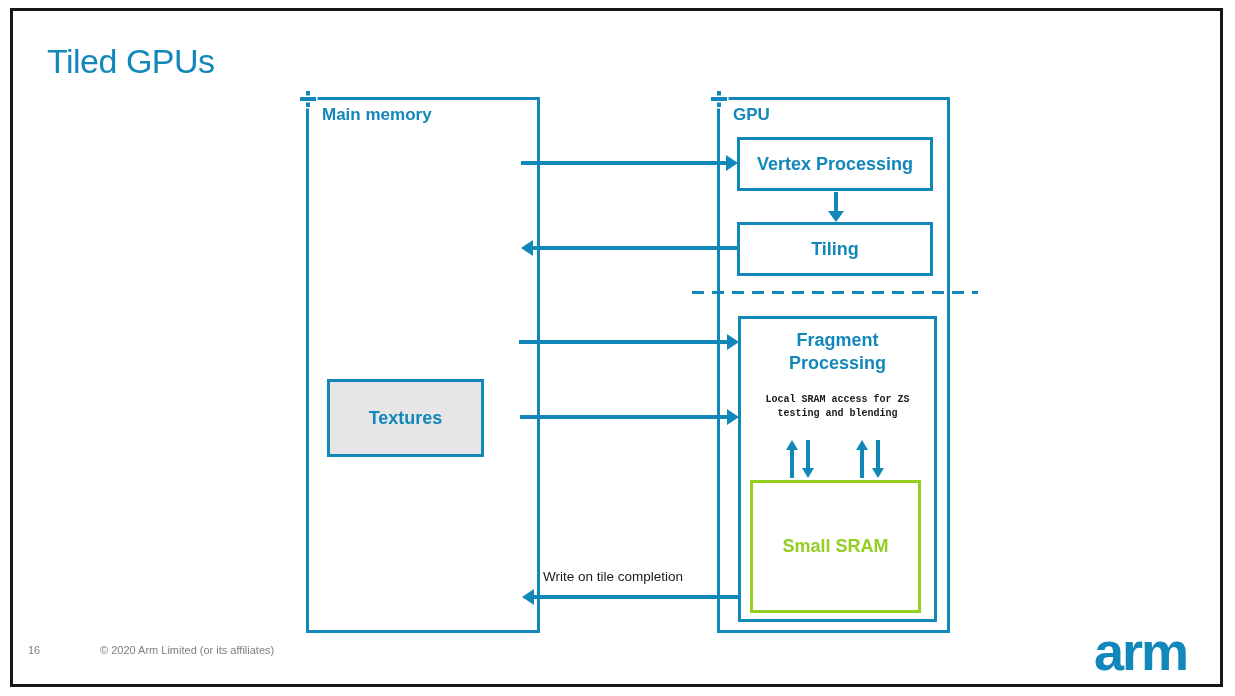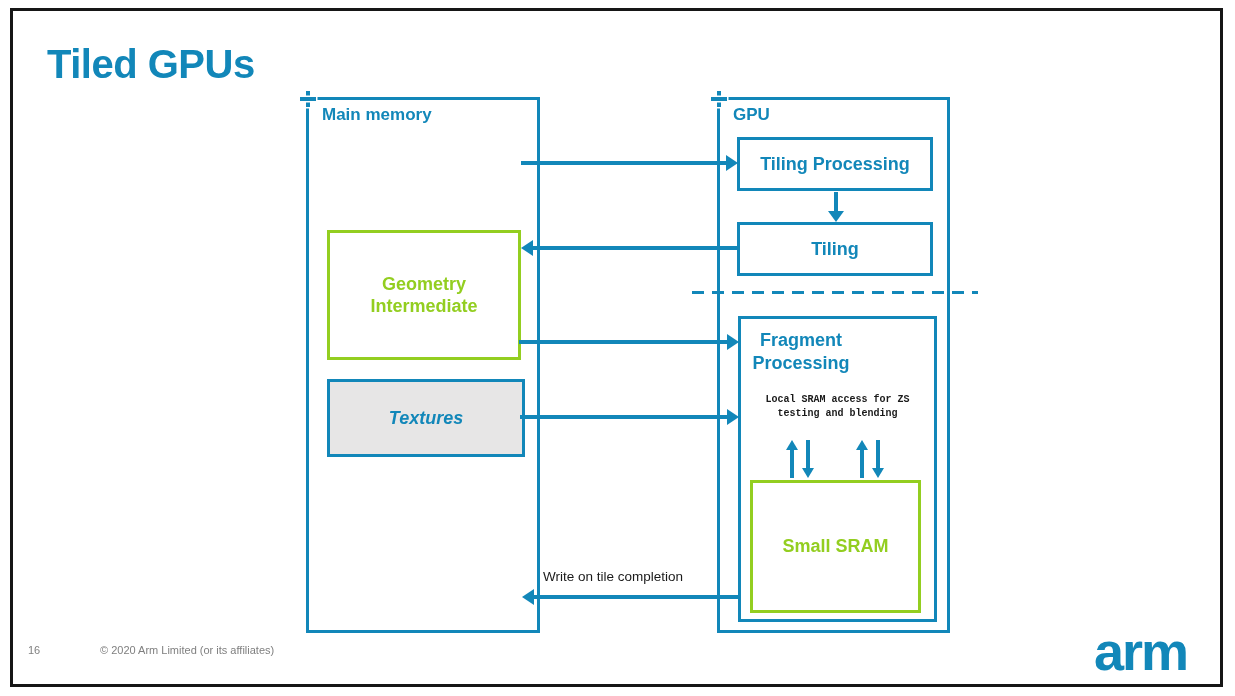--- a/index.html
+++ b/index.html
@@ -7,21 +7,21 @@
     --green:#93CE20;
     --fill:#E7E6E6;
     --ink:#1A1A1A;
     --fgray:#7F7F7F;
   }
   *{box-sizing:border-box;margin:0;padding:0;}
   html,body{background:#fff;}
   body{font-family:"Liberation Sans", sans-serif;}
   .slide{position:relative;width:1235px;height:696px;background:#fff;overflow:hidden;}
   .frame{position:absolute;left:10px;top:8px;width:1213px;height:679px;border:3px solid #161616;}
-  .title{position:absolute;left:47px;top:42px;font-size:40px;font-weight:700;color:var(--teal);letter-spacing:-0.5px;}
+  .title{position:absolute;left:47px;top:42px;font-size:34px;font-weight:400;color:var(--teal);letter-spacing:-0.5px;}
 
   
   .container{position:absolute;border:3px solid var(--teal);background:transparent;}
   .container-label{position:absolute;font-size:17px;font-weight:700;color:var(--teal);}
 
   
   .plus{position:absolute;width:16px;height:16px;z-index:6;}
   .plus::before{content:"";position:absolute;left:6px;top:0;width:4px;height:16px;background:var(--teal);box-shadow:0 0 0 1.5px #fff;}
   .plus::after{content:"";position:absolute;top:6px;left:0;height:4px;width:16px;background:var(--teal);box-shadow:0 0 0 1.5px #fff;}
 
@@ -30,21 +30,21 @@
        font-size:18px;font-weight:700;color:var(--teal);line-height:1.25;}
   .box.gray{background:var(--fill);}
   .box.white{background:#fff;}
   .box.greenb{border-color:var(--green);color:var(--green);}
   .lbl{display:block;}
 
   
   .fb-label{position:absolute;top:5px;width:100%;text-align:center;font-size:18px;font-weight:700;color:var(--teal);}
 
   
-  .frag-label{position:absolute;top:10px;width:100%;display:flex;justify-content:flex-start;font-size:18px;font-weight:700;color:var(--teal);text-align:center;line-height:1.25;}
+  .frag-label{position:absolute;top:10px;width:100%;display:flex;justify-content:center;font-size:18px;font-weight:700;color:var(--teal);text-align:center;line-height:1.25;}
   .frag-note{position:absolute;top:74px;width:100%;display:flex;justify-content:center;font-size:10px;font-weight:600;color:var(--ink);line-height:1.35;font-family:Liberation Mono, monospace;}
 
   
   .arr{position:absolute;z-index:4;}
   .arr .ln{position:absolute;background:var(--teal);}
   .arr .hd{position:absolute;width:0;height:0;}
   .h-arr{height:16px;}
   .h-arr .ln{top:6px;height:4px;}
   .h-arr.right .ln{left:0;right:11px;}
   .h-arr.right .hd{right:0;top:0;border-top:8px solid transparent;border-bottom:8px solid transparent;border-left:12px solid var(--teal);}
@@ -77,35 +77,32 @@
 <div class="slide">
   <div class="frame"></div>
 
   <div class="title">Tiled GPUs</div>
 
   <div class="container" style="left:306px;top:97px;width:234px;height:536px;"></div>
   <div class="plus" style="left:300px;top:91px;"></div>
   <div class="container-label" style="left:322px;top:105px;">Main memory</div>
 
 
-  <div class="box white greenb" style="left:327px;top:230px;width:194px;height:130px;">
-    <span class="lbl" style="max-width:160px;">Geometry Intermediate</span>
-  </div>
 
-  <div class="box gray" style="left:327px;top:379px;width:198px;height:78px;font-style:italic;">
+  <div class="box gray" style="left:327px;top:379px;width:157px;height:78px;">
     <span class="lbl">Textures</span>
   </div>
 
 
   <div class="container" style="left:717px;top:97px;width:233px;height:536px;"></div>
   <div class="plus" style="left:711px;top:91px;"></div>
   <div class="container-label" style="left:733px;top:105px;">GPU</div>
 
   <div class="box white" style="left:737px;top:137px;width:196px;height:54px;">
-    <span class="lbl">Tiling Processing</span>
+    <span class="lbl">Vertex Processing</span>
   </div>
 
   <div class="box white" style="left:737px;top:222px;width:196px;height:54px;">
     <span class="lbl">Tiling</span>
   </div>
 
   <div class="dashed"></div>
 
   <div class="box white" style="left:738px;top:316px;width:199px;height:306px;align-items:flex-start;">
     <span class="frag-label">

